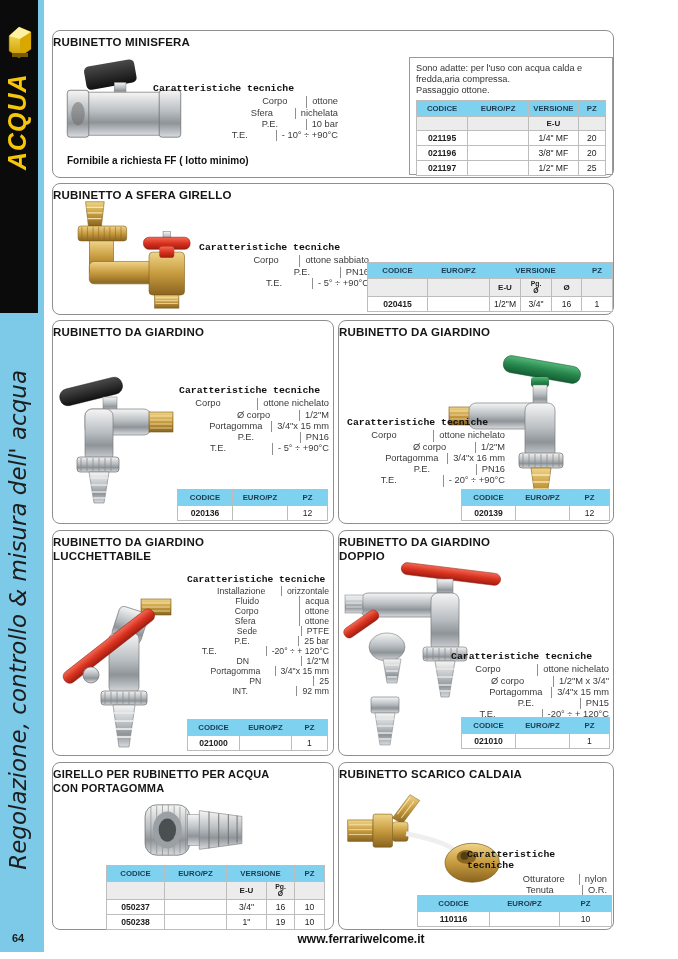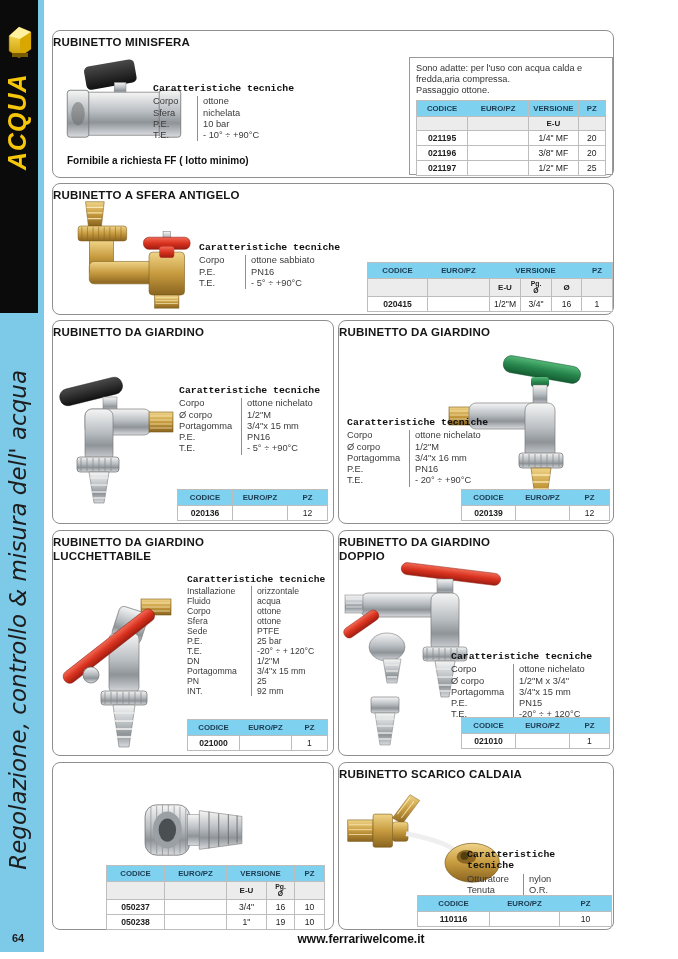--- a/index.html
+++ b/index.html
@@ -18,21 +18,21 @@
   .footer { position:absolute; left:44px; right:0; top:932px; text-align:center; font-weight:bold;
             font-size:12px; color:#111; }
   
   .pbox { position:absolute; background:#fff; border:1.5px solid #8f8f8f; border-radius:8px; }
   .btitle { position:absolute; top:5px; left:0; right:0; text-align:left; font-weight:bold;
             font-size:11.5px; line-height:13.5px; color:#151515; letter-spacing:.2px; }
   .spec-h { font-weight:bold; font-size:9.8px; color:#111; margin-bottom:2px;font-family:Liberation Mono, monospace; }
   .specs { position:absolute; font-size:9.3px; line-height:11.3px; color:#3a3a3a; }
   .specs-sm { font-size:8.7px; line-height:10px; }
   .specs-sm .spec-h { font-size:9.6px; margin-bottom:1px; }
-  .spec-row { display:flex; }
+  .spec-row { display:flex;justify-content:flex-end; }
   .spec-k { flex:none; }
   .spec-v { border-left:1px solid #8f8f8f; padding-left:5px; }
   .note { position:absolute; font-weight:bold; font-size:10px; color:#111; }
   .panel { position:absolute; border:1px solid #9a9a9a; padding:5px 6px; box-sizing:border-box; }
   .desc { font-size:9.2px; line-height:11px; color:#333; margin-bottom:4px; }
   
   .tbl { position:absolute; border-collapse:collapse; border-spacing:0; table-layout:fixed;
          background:#fff; border:1px solid #9a9a9a; }
   .tbl th { background:#7ed1ef; color:#1c3b52; font-size:7.8px; font-weight:bold; padding:3px 0;
             border:1px solid #bdbdbd; text-align:center; }
@@ -167,21 +167,21 @@
           <td></td>
           <td>1/2" MF</td>
           <td>25</td>
         </tr>
       </tbody>
         </table>
     </div>
   </div>
 
   <div class="pbox" style="left:52px;top:183px;width:560px;height:130px">
-    <div class="btitle">RUBINETTO A SFERA ANTIGELO</div>
+    <div class="btitle">RUBINETTO A SFERA GIRELLO</div>
     <svg class="abs" style="left:8px;top:14px" width="135" height="112" viewBox="0 0 140 120">
       <polygon points="24,4 44,4 41,30 27,30" fill="url(#gbrass)" stroke="#7a5a18" stroke-width=".6"></polygon>
       <path d="M25 10h18M26 16h16M26 22h15" stroke="#fff3c4" stroke-width="1.4" opacity=".8"></path>
       <rect x="16" y="30" width="52" height="16" rx="3" fill="url(#gbrass)" stroke="#7a5a18" stroke-width=".6"></rect>
       <path d="M20 31v14M26 31v14M32 31v14M38 31v14M44 31v14M50 31v14M56 31v14M62 31v14" stroke="#8a6420" stroke-width="1" opacity=".6"></path>
       <rect x="28" y="46" width="26" height="34" fill="url(#gbrass)" stroke="#7a5a18" stroke-width=".6"></rect>
       <rect x="28" y="68" width="72" height="24" rx="5" fill="url(#gbrass)" stroke="#7a5a18" stroke-width=".6"></rect>
       <rect x="92" y="58" width="38" height="46" rx="4" fill="url(#gbrass)" stroke="#7a5a18" stroke-width=".6"></rect>
       <rect x="107" y="36" width="8" height="12" fill="url(#gchrome)" stroke="#666" stroke-width=".5"></rect>
       <rect x="86" y="42" width="50" height="13" rx="6" fill="url(#gred)" stroke="#8c170c" stroke-width=".6"></rect>
@@ -509,20 +509,24 @@
       <tr>
         <td class="code">021010</td>
         <td></td>
         <td>1</td>
       </tr>
     </tbody>
       </table>
   </div>
 
   <div class="pbox" style="left:52px;top:762px;width:280px;height:166px">
+    <div class="btitle" style="font-size:11px">
+      <div>GIRELLO PER RUBINETTO PER ACQUA</div>
+      <div>CON PORTAGOMMA</div>
+    </div>
     <svg class="abs" style="left:88px;top:36px" width="105" height="62" viewBox="0 0 108 64">
       <rect x="4" y="6" width="46" height="52" rx="12" fill="url(#gchrome)" stroke="#6f6f6f" stroke-width=".8"></rect>
       <path d="M10 8v48M16 7v50M22 6v52M28 6v52M34 7v50M40 8v48M46 10v44" stroke="#8a8a8a" stroke-width="1" opacity=".7"></path>
       <ellipse cx="27" cy="32" rx="15" ry="19" fill="#9aa0a4"></ellipse>
       <ellipse cx="27" cy="32" rx="9" ry="12" fill="#4a4f52"></ellipse>
       <rect x="48" y="16" width="12" height="32" fill="url(#gchrome)" stroke="#777" stroke-width=".5"></rect>
       <polygon points="60,12 104,18 104,46 60,52" fill="url(#gchrome)" stroke="#777" stroke-width=".6"></polygon>
       <path d="M70 13v38M80 15v34M90 16v31M99 17v28" stroke="#6e6e6e" stroke-width="1.2" opacity=".8"></path>
     </svg>
     <table class="tbl" style="left:53px;top:102px">

